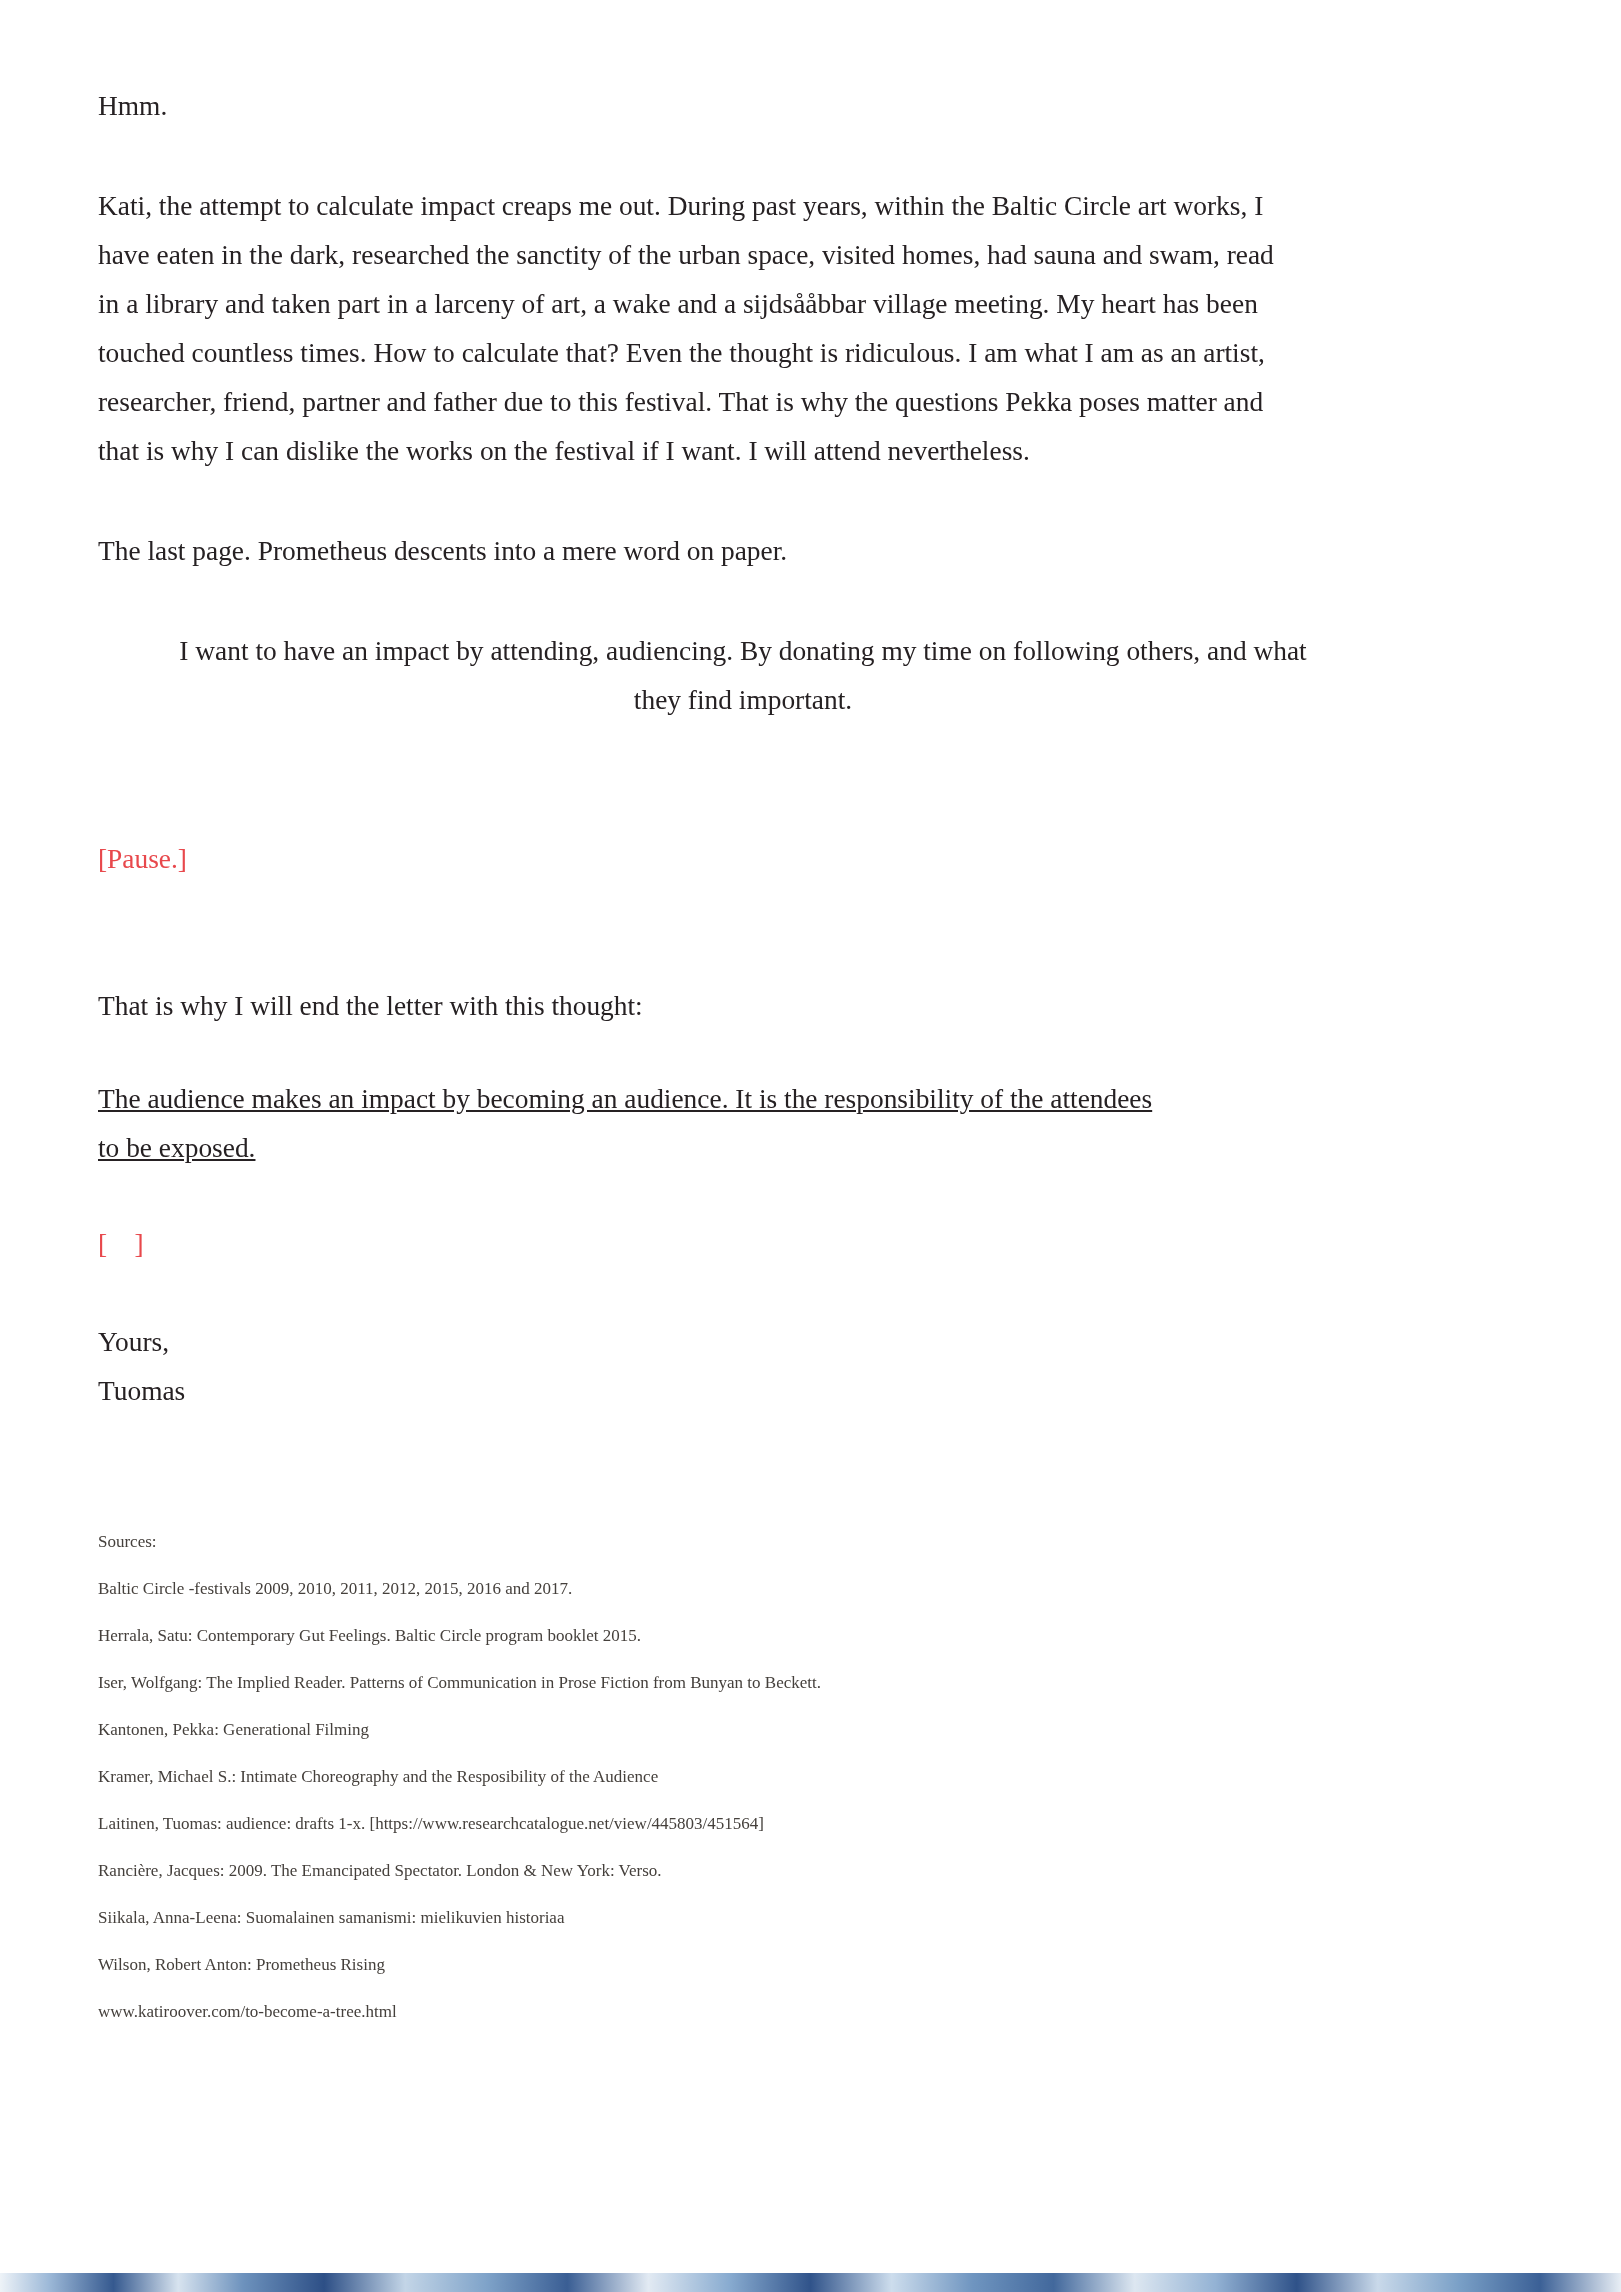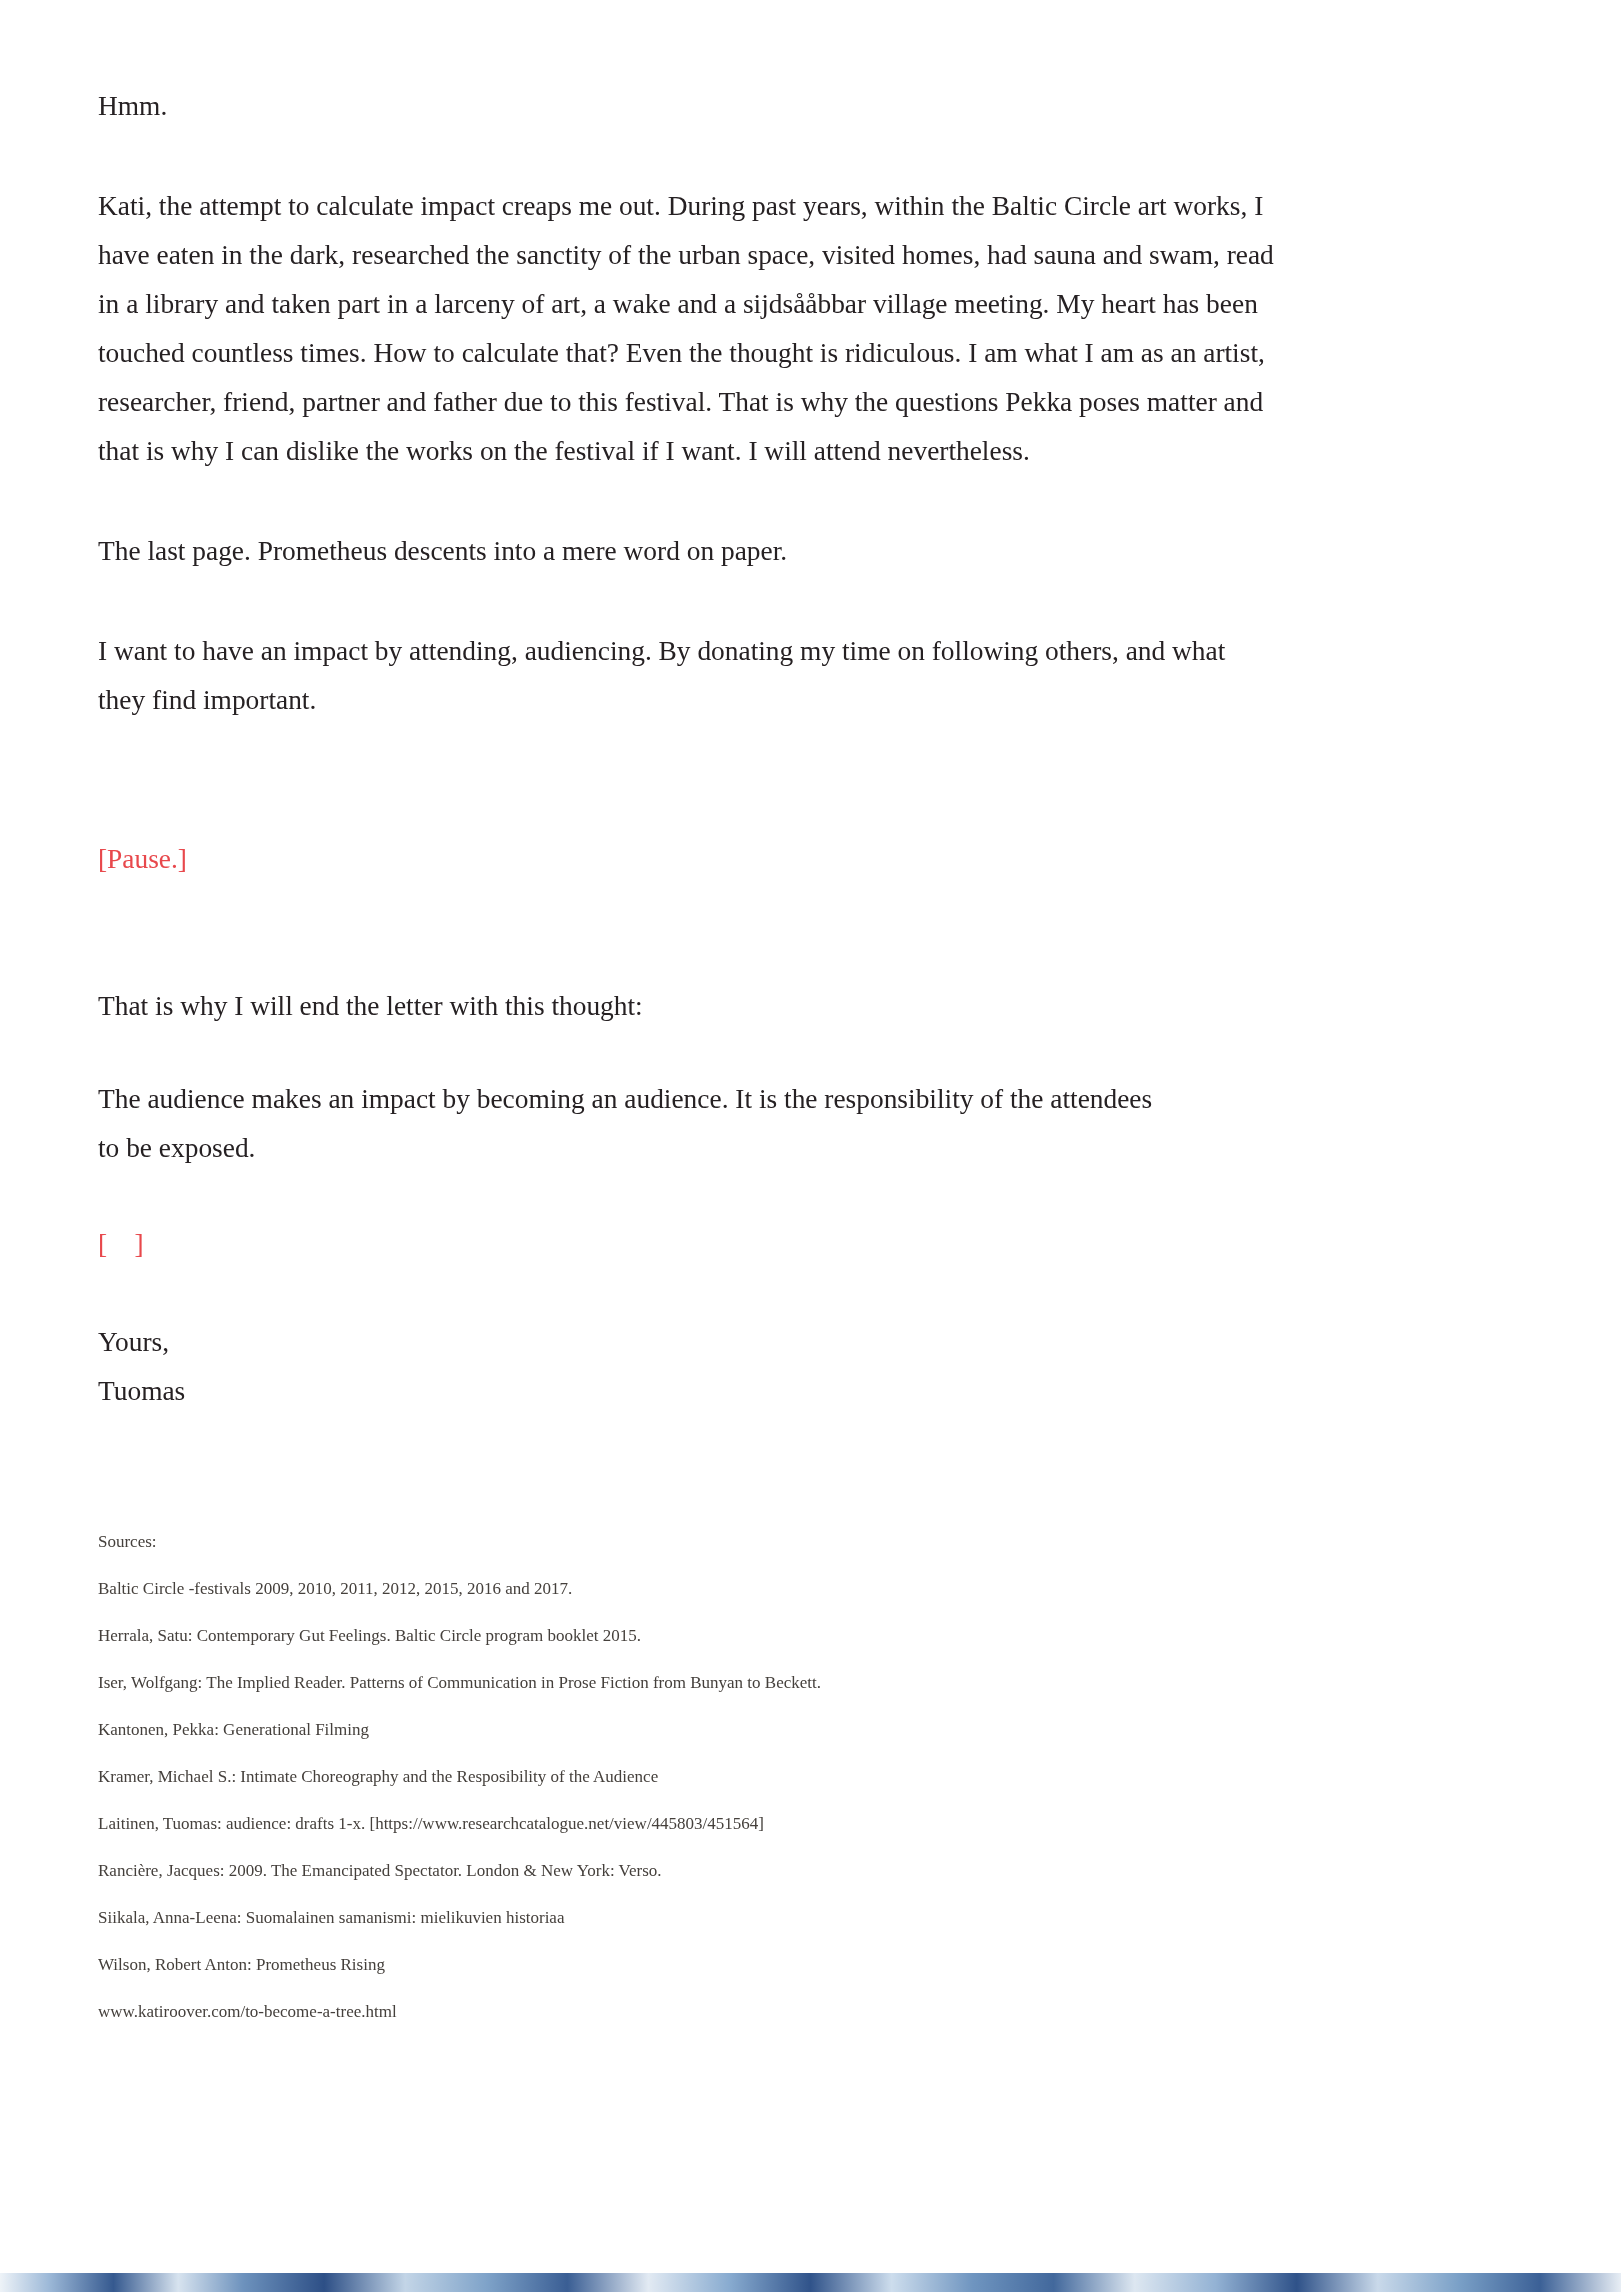--- a/index.html
+++ b/index.html
@@ -21,22 +21,22 @@
     width: 1482px;
   }
   p {
     margin: 0;
     font-size: 27.4px;
     line-height: 49px;
     white-space: pre-line; 
   }
   .sp   { margin-bottom: 51px; }
   .sp-sm{ margin-bottom: 44px; }
-  .sp-md{ margin-bottom: 47px; }
-  .gap-before-pause { margin-bottom: 110px; }
+  .sp-md{ margin-bottom: 47px; text-decoration: underline; }
+  .gap-before-pause { margin-bottom: 110px; text-align: center; }
   .gap-after-pause  { margin-bottom: 98px; }
   .accent {
     color: var(--accent-red, #e8484c);
   }
   .bracket {
     white-space: pre; 
     margin-bottom: 49px;
   }
   .signature p {
     margin: 0;

